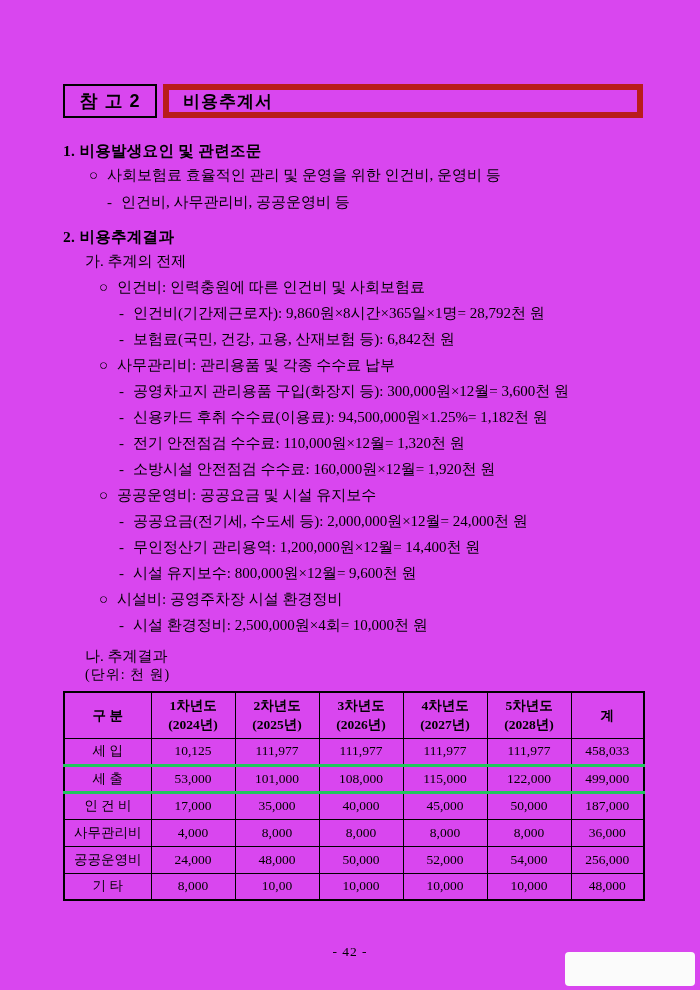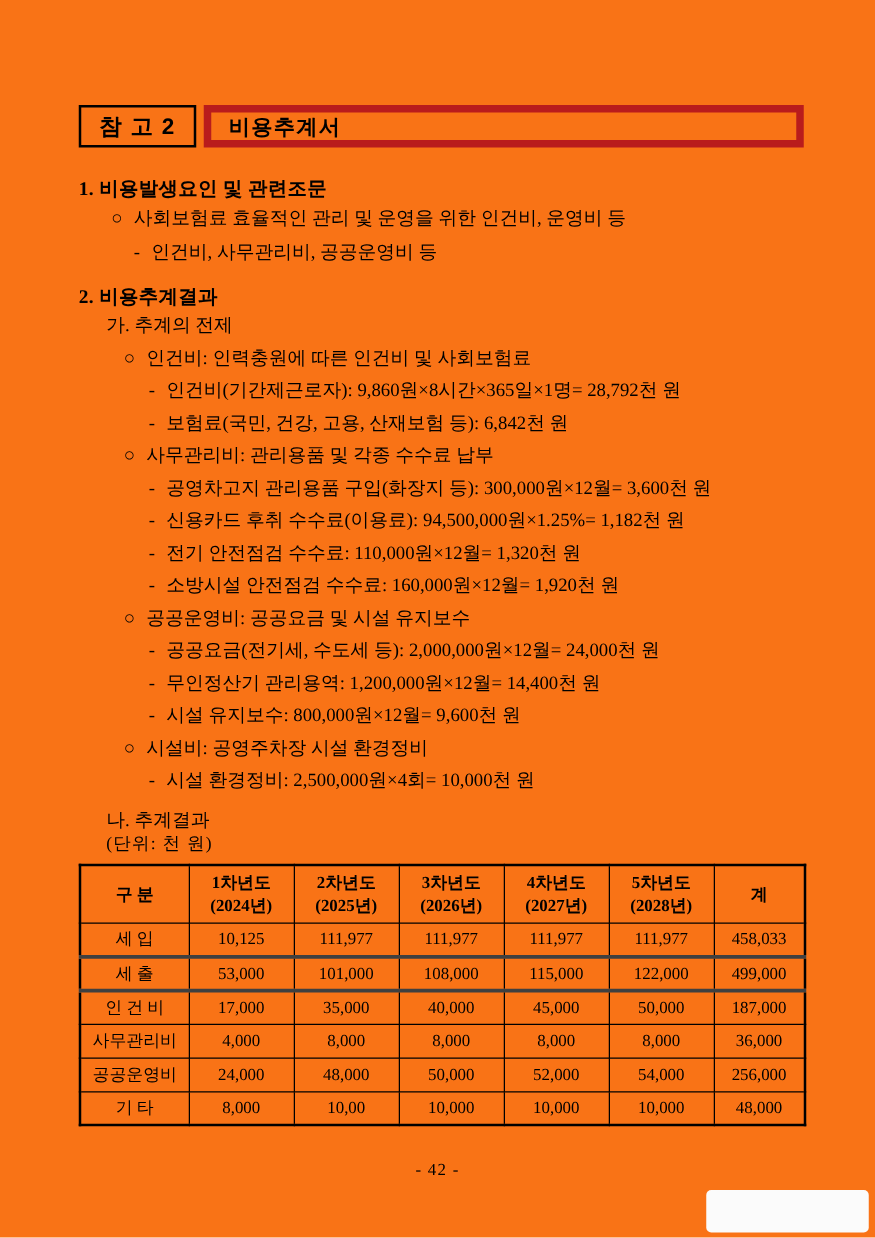--- a/index.html
+++ b/index.html
@@ -8,21 +8,21 @@
     width: 700px; height: 990px;
     font-family: "Liberation Serif", "DejaVu Serif", serif;
     color: #000;
     position: relative;
   }
   .page {
     position: relative;
     width: 700px; height: 990px;
     padding: 84px 57px 0 63px;
     overflow: hidden;
-    background: #f97316;
+    background: #d946ef;
   }
 
   
   .doc-header { display: flex; gap: 6px; height: 34px; }
   .ref-box {
     width: 94px; border: 2px solid #000;
     display: flex; align-items: center; justify-content: center;
     font-weight: bold; font-size: 18px; letter-spacing: 1px;
     font-family: "Liberation Sans", sans-serif;
   }
@@ -64,25 +64,25 @@
   }
   table.cost th, table.cost td {
     border: 1px solid #000;
     white-space: pre-line;
     padding: 0 2px;
     vertical-align: middle;
   }
   table.cost th { font-weight: bold; height: 46px; line-height: 19px; }
   table.cost td { height: 27px; font-weight: normal; }
   td.rowlabel, th.collabel { white-space: pre-wrap; margin-left: 23px; }
-  tr.thick-sep td { border-bottom: 3px solid #404040; }
+  tr.thick-sep td { border-bottom: 3px solid #22c55e; }
 
   
   .footer {
-    position: absolute; left: 0; right: 0; bottom: 46px;
+    position: absolute; left: 0; right: 0; bottom: 30px;
     text-align: center; font-size: 13.5px; letter-spacing: 1px;
   }
   .watermark {
     position: absolute; right: 5px; bottom: 4px;
     width: 130px; height: 34px;
     background: #fbfbfb; border-radius: 4px;
   }
 </style>
 </head>
 <body>

